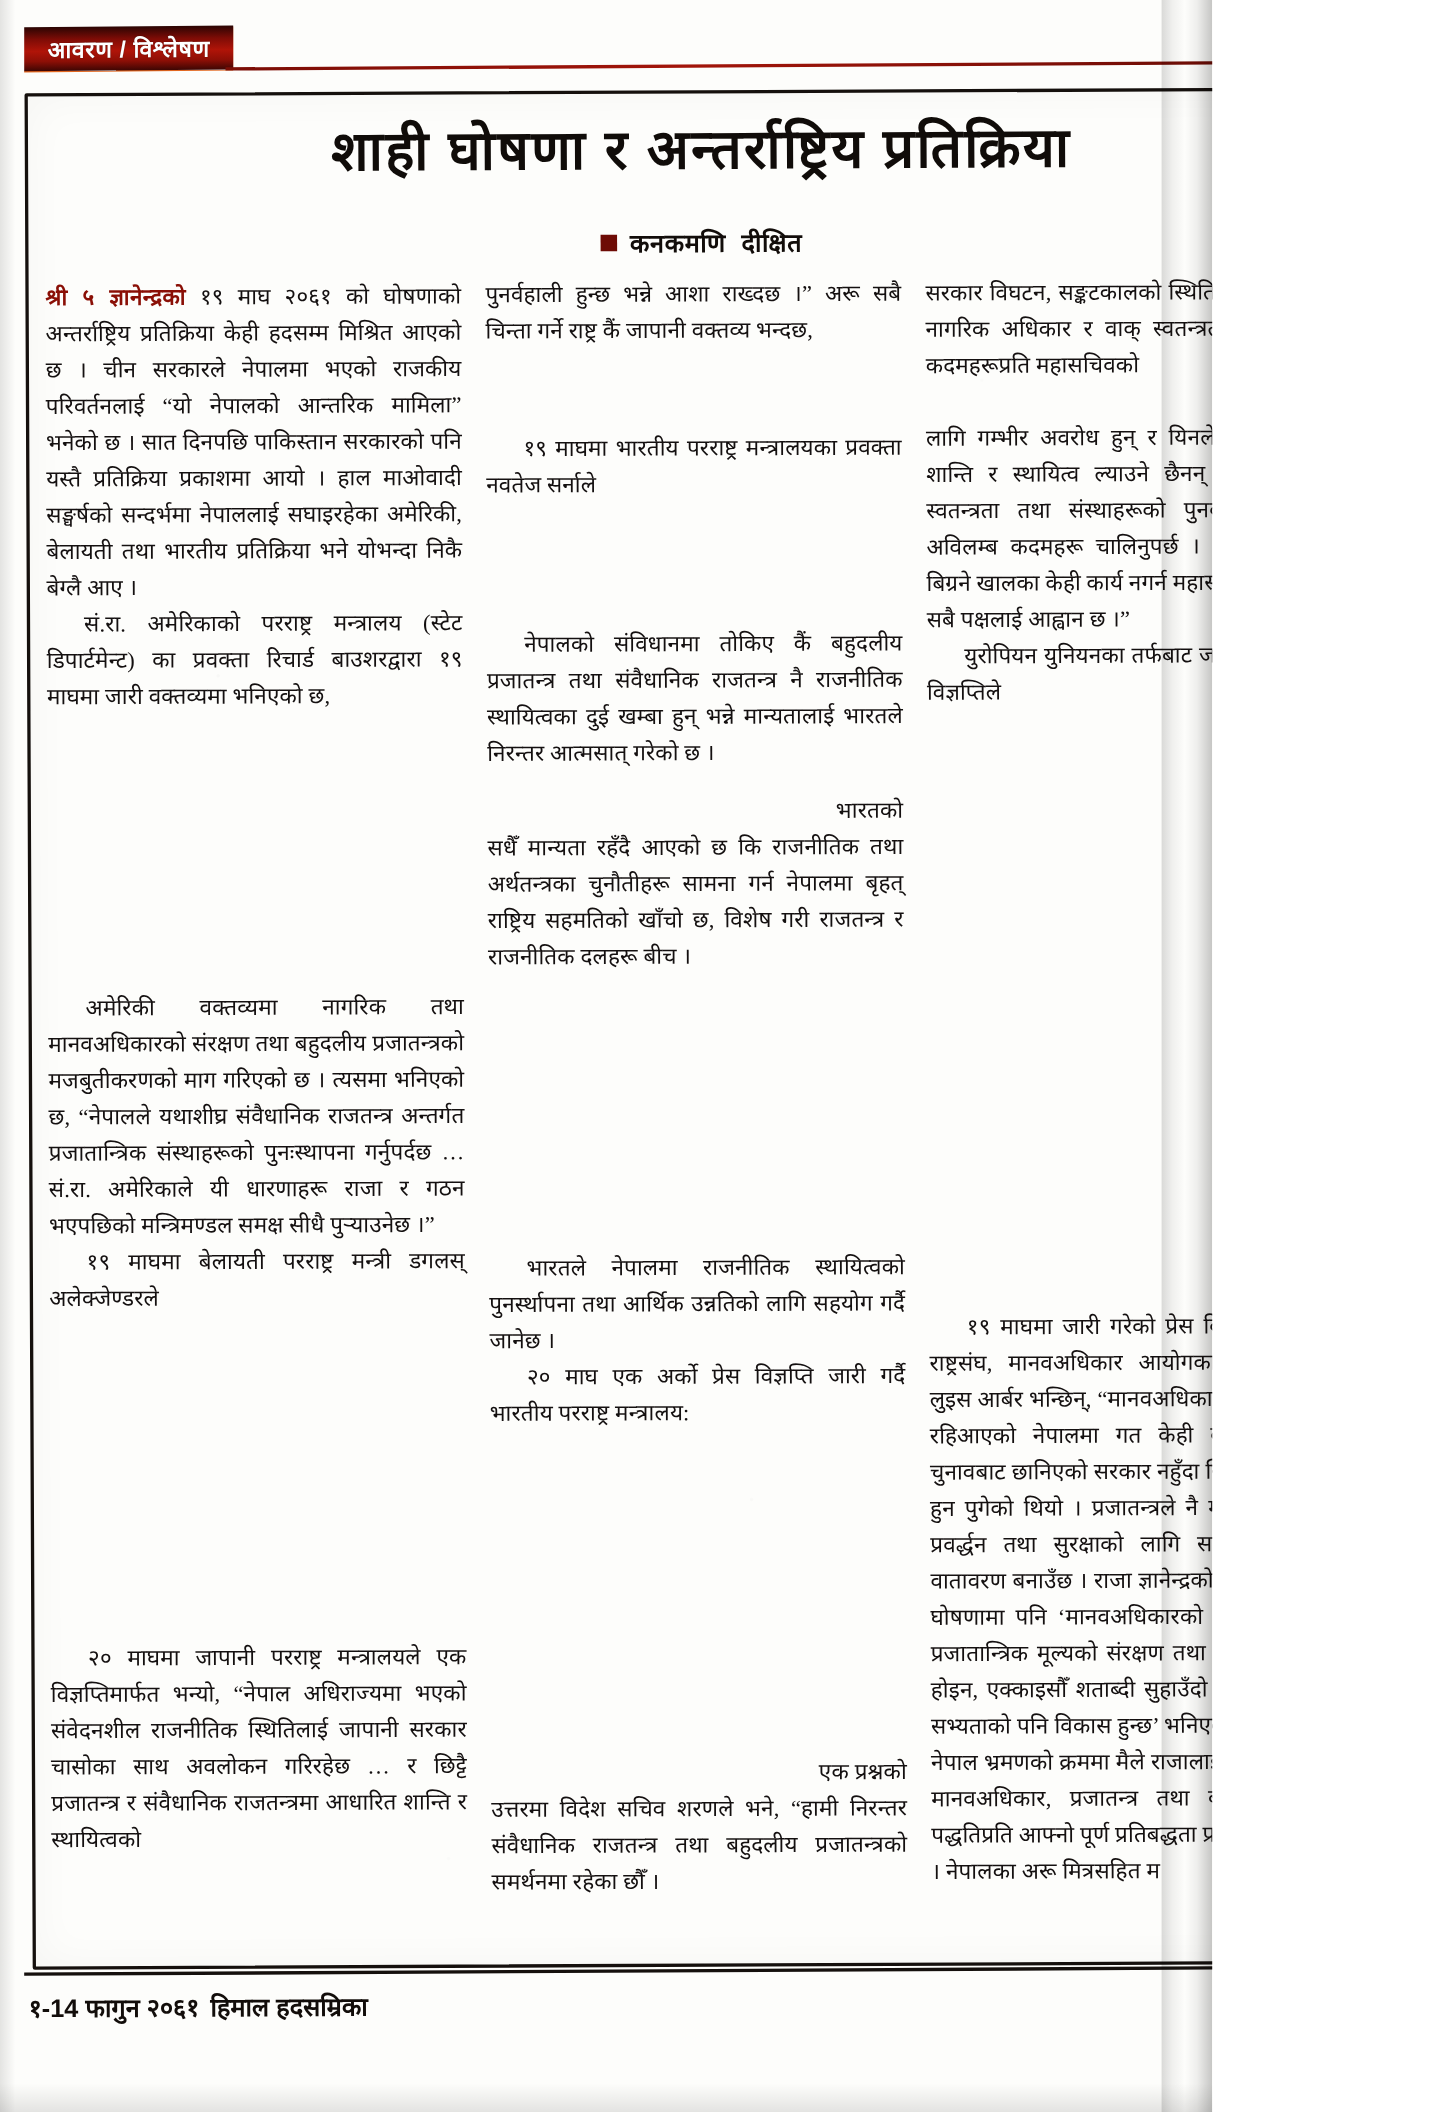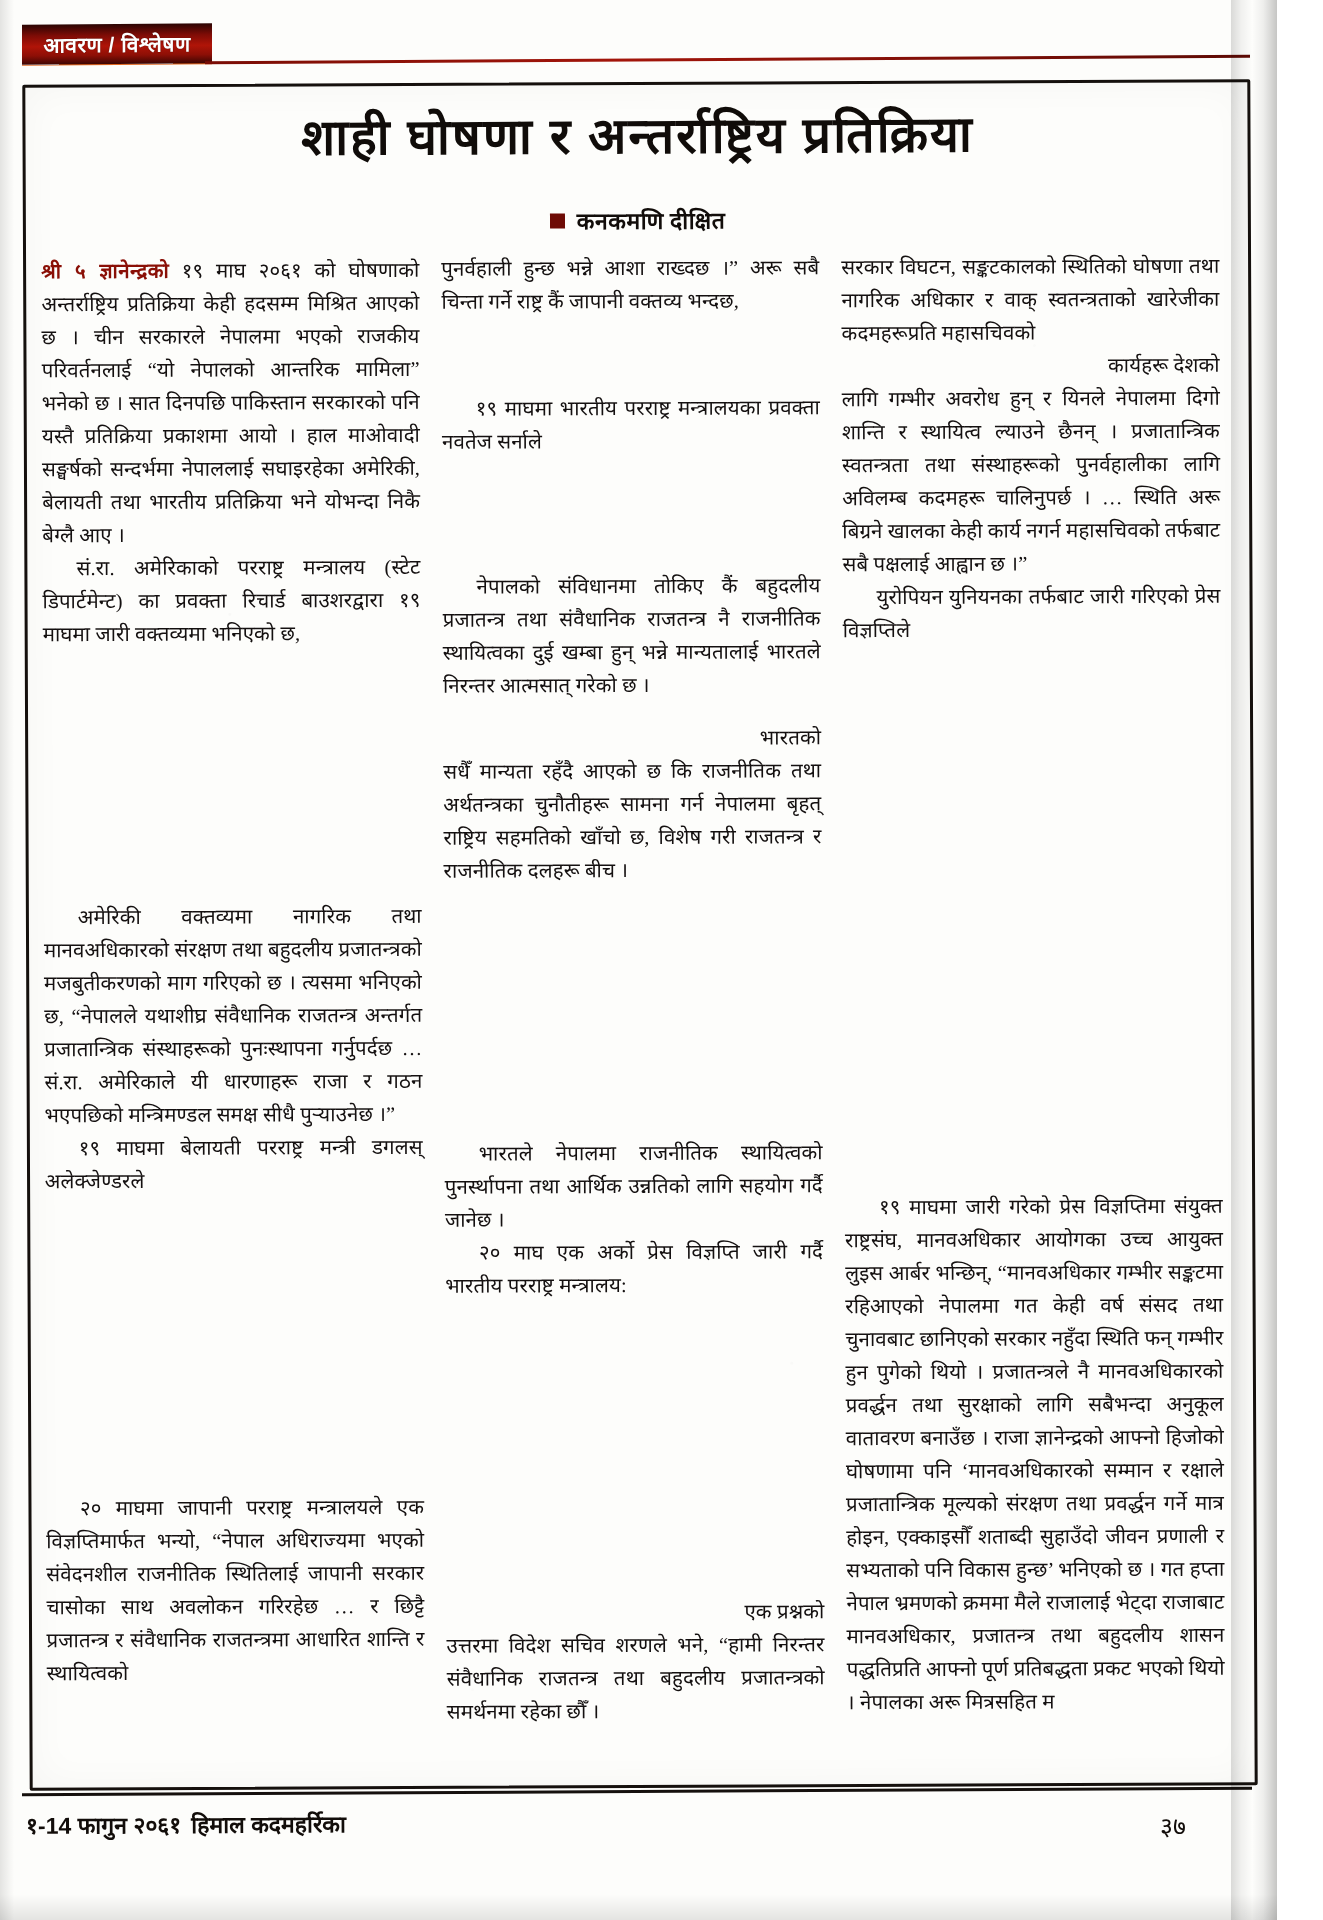--- a/index.html
+++ b/index.html
@@ -5,21 +5,21 @@
   html, body {
     margin: 0;
     padding: 0;
     background: #ffffff;
   }
   body {
     font-family: "Liberation Serif", "DejaVu Serif", serif;
   }
   #page {
     position: relative;
-    width: 1277px;
+    width: 1102px;
     height: 1920px;
     background: #fdfdfb;
     overflow: hidden;
   }
   
   .scan-gutter {
     position: absolute;
     top: 0;
     right: 0;
     width: 46px;
@@ -127,21 +127,21 @@
   .byline .bullet {
     width: 15px;
     height: 15px;
     background: #6e0b05;
     display: inline-block;
   }
   .byline .name {
     font-size: 23px;
     font-weight: 700;
     color: #120d0a;
-    font-family: Liberation Serif, serif;
+    font-family: Liberation Mono, monospace;
     letter-spacing: 0.5px;
   }
 
   
   .columns {
     position: absolute;
     left: 26px;
     top: 252px;
     width: 1222px;
     height: 1450px;
@@ -300,20 +300,20 @@
       <div class="gap-md"></div>
       <p class="para indent">१९ माघमा जारी गरेको प्रेस विज्ञप्तिमा संयुक्त राष्ट्रसंघ, मानवअधिकार आयोगका उच्च आयुक्त लुइस आर्बर भन्छिन्, “मानवअधिकार गम्भीर सङ्कटमा रहिआएको नेपालमा गत केही वर्ष संसद तथा चुनावबाट छानिएको सरकार नहुँदा स्थिति फन् गम्भीर हुन पुगेको थियो । प्रजातन्त्रले नै मानवअधिकारको प्रवर्द्धन तथा सुरक्षाको लागि सबैभन्दा अनुकूल वातावरण बनाउँछ । राजा ज्ञानेन्द्रको आफ्नो हिजोको घोषणामा पनि ‘मानवअधिकारको सम्मान र रक्षाले प्रजातान्त्रिक मूल्यको संरक्षण तथा प्रवर्द्धन गर्ने मात्र होइन, एक्काइसौँ शताब्दी सुहाउँदो जीवन प्रणाली र सभ्यताको पनि विकास हुन्छ’ भनिएको छ । गत हप्ता नेपाल भ्रमणको क्रममा मैले राजालाई भेट्दा राजाबाट मानवअधिकार, प्रजातन्त्र तथा बहुदलीय शासन पद्धतिप्रति आफ्नो पूर्ण प्रतिबद्धता प्रकट भएको थियो । नेपालका अरू मित्रसहित म</p>
       <div class="gap-huge"></div>
 
     </div>
 
   </div>
 
   <div class="footer-rule"></div>
   <div class="footer-left">
-    <span class="date">१-14 फागुन २०६१</span><span class="mag">हिमाल कदमहर्रिका</span>
+    <span class="date">१-14 फागुन २०६१</span><span class="mag">हिमाल हदसम्रिका</span>
   </div>
   <div class="page-number">३७</div>
 
   <div class="scan-gutter"></div>
   <div class="scan-edge-bottom"></div>
   <div class="scan-edge-left"></div>
 </div>
 
 </body></html>

